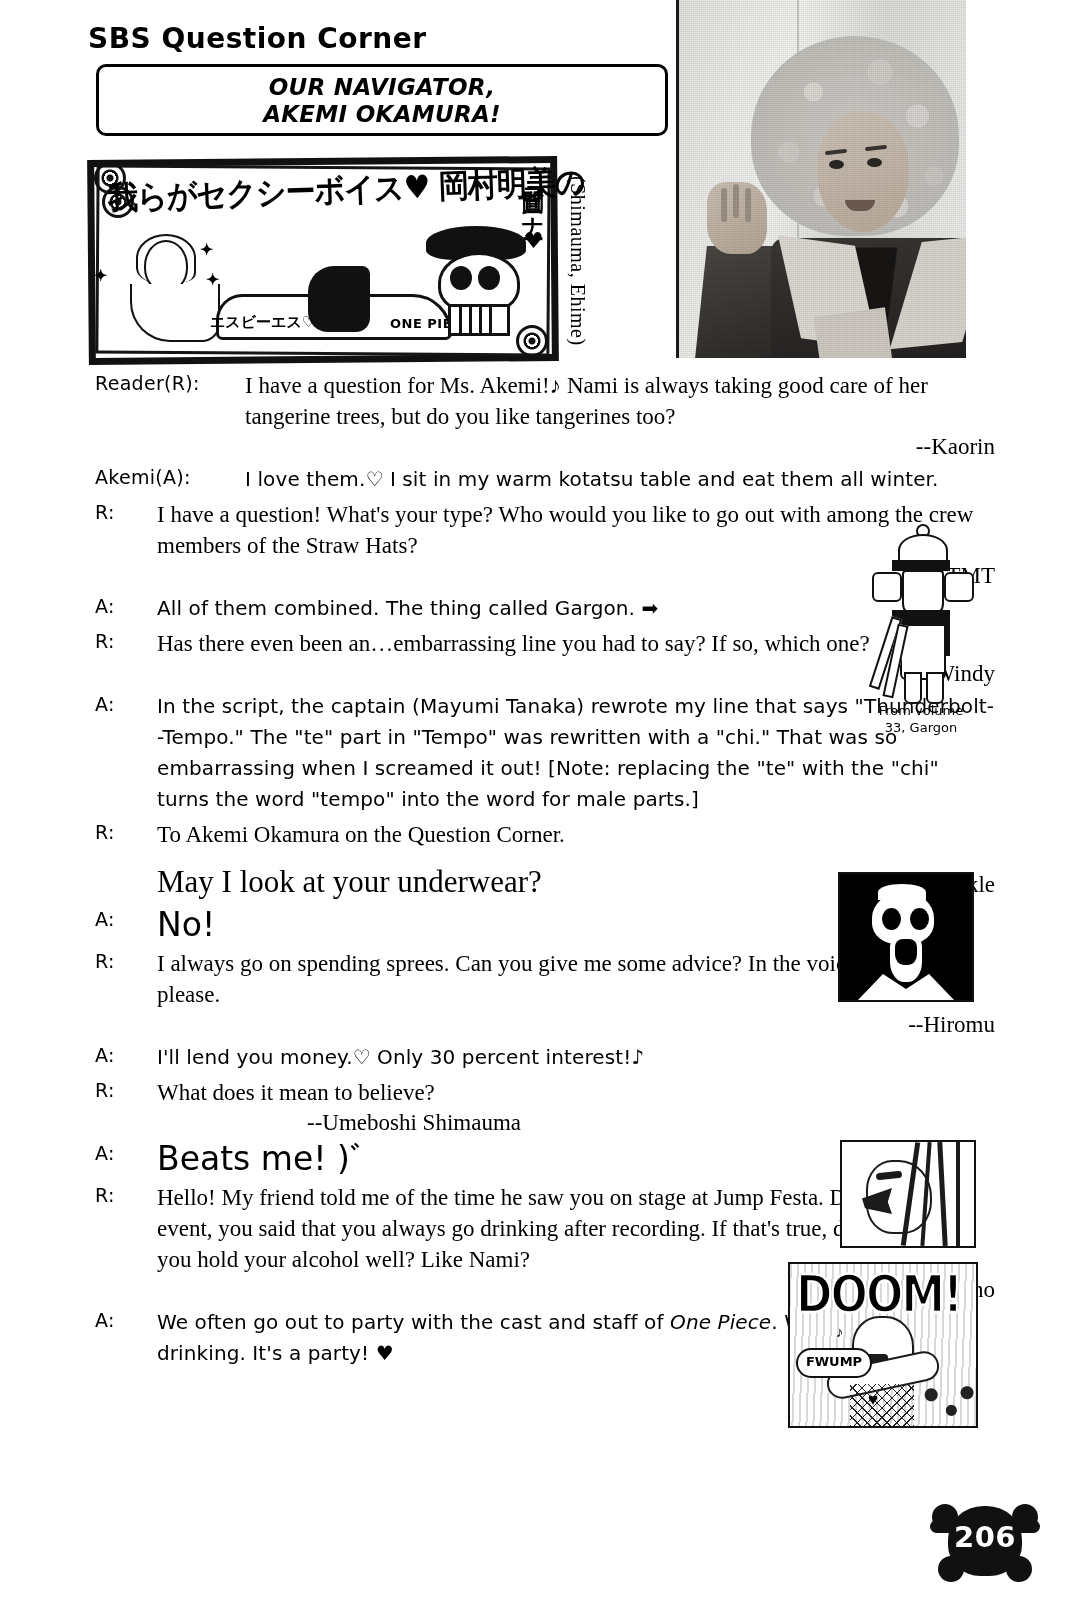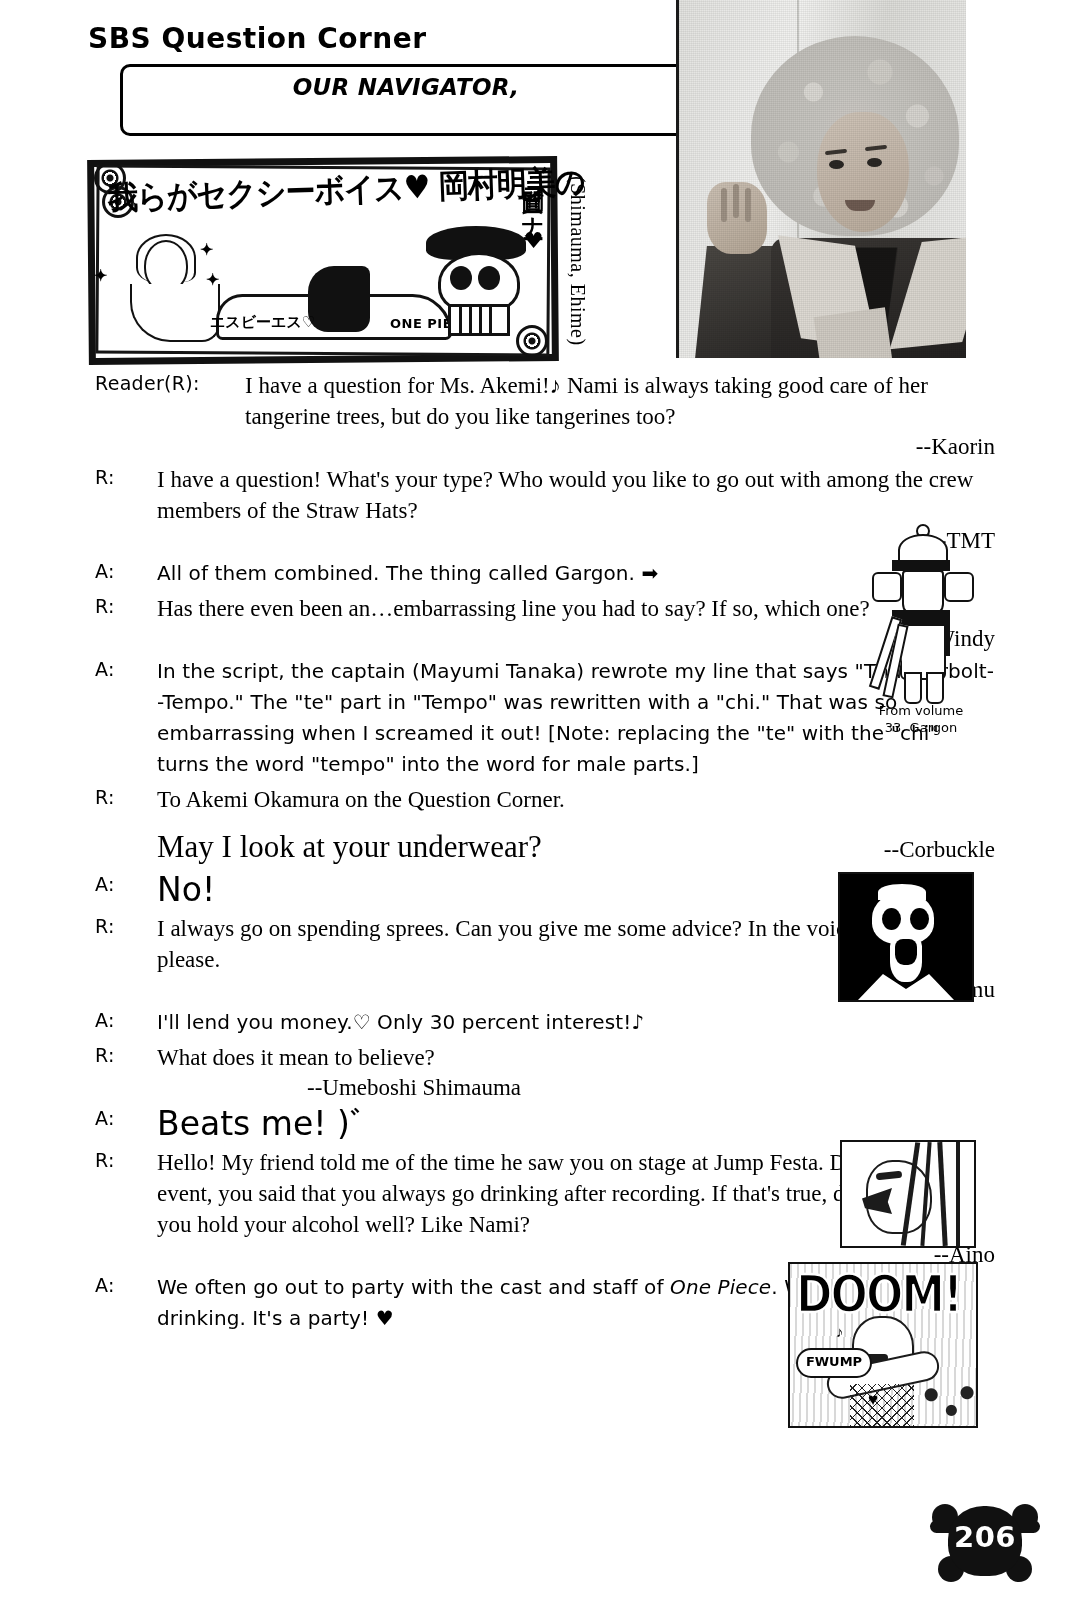--- a/index.html
+++ b/index.html
@@ -30,21 +30,20 @@
   }
   #navigator-box {
     position: absolute;
     left: 96px;
     top: 64px;
     width: 572px;
     height: 72px;
     border: 3px solid #000;
     border-radius: 10px;
     box-sizing: border-box;
-    margin-left: 24px;
   }
   #navigator-box .nav-text {
     position: absolute;
     left: 0; right: 0;
     top: 7px;
     text-align: center;
     font-family: "DejaVu Sans", sans-serif;
     font-weight: bold;
     font-style: italic;
     font-size: 23px;
@@ -581,20 +580,21 @@
   }
 </style>
 </head>
 <body>
 
 <div id="sbs-title">SBS Question Corner</div>
 
 <div id="navigator-box">
   <div class="nav-text">
     <div>OUR NAVIGATOR,</div>
+    <div>AKEMI OKAMURA!</div>
   </div>
 </div>
 
 <div id="photo-frame">
   <div class="ph-bg"></div>
   <div class="ph-wallline"></div>
   <div class="hair"></div>
   <div class="face"></div>
   <div class="brow l"></div>
   <div class="brow r"></div>
@@ -662,20 +662,26 @@
 <div id="qa">
   <div id="qa-block-1">
       <div class="qa-row">
         <div class="qa-label wide">Reader(R):</div>
         <div class="qa-body">
           <div class="txt-reader">I have a question for Ms. Akemi!♪ Nami is always taking good care of her tangerine trees, but do you like tangerines too?</div>
           <div class="credit">--Kaorin</div>
         </div>
       </div>
       <div class="qa-row">
+        <div class="qa-label wide">Akemi(A):</div>
+        <div class="qa-body">
+          <div class="txt-akemi">I love them.♡ I sit in my warm kotatsu table and eat them all winter.</div>
+        </div>
+      </div>
+      <div class="qa-row">
         <div class="qa-label narrow">R:</div>
         <div class="qa-body">
           <div class="txt-reader">I have a question! What's your type? Who would you like to go out with among the crew members of the Straw Hats?</div>
           <div class="credit">--TMT</div>
         </div>
       </div>
       <div class="qa-row">
         <div class="qa-label narrow">A:</div>
         <div class="qa-body">
           <div class="txt-akemi">All of them combined. The thing called Gargon. ➡</div>

